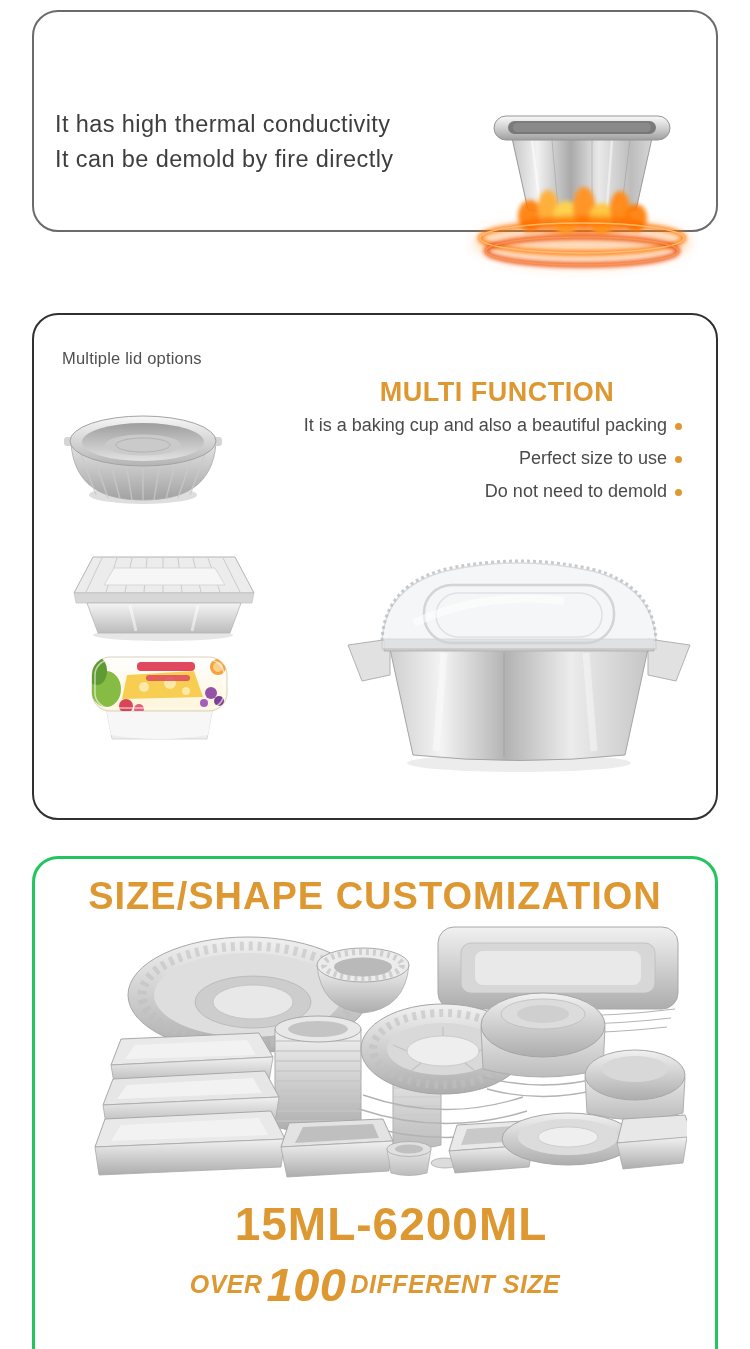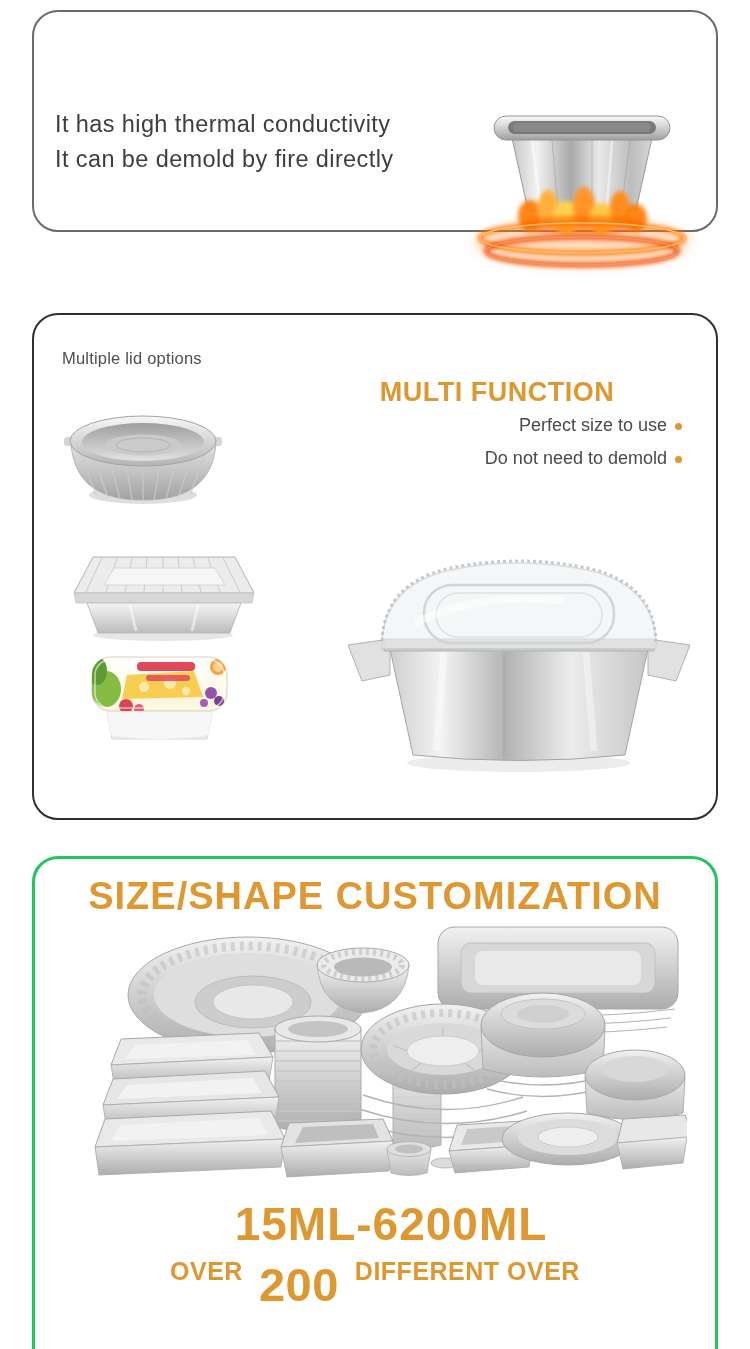--- a/index.html
+++ b/index.html
@@ -52,22 +52,22 @@
   }
   .group-img{position:absolute;left:28px;top:58px;}
   .size-range{
     position:absolute;left:0;right:0;top:338px;text-align:center;
     font-size:46px;font-weight:800;letter-spacing:1px;
     color:var(--accent,#DD9832);
     margin-left:32px;
   }
   .over-line{
     position:absolute;left:0;right:0;top:398px;
-    display:flex;justify-content:center;align-items:flex-start;gap:16px;
-    color:var(--accent,#DD9832);font-weight:800;letter-spacing:.5px;
+    display:flex;justify-content:center;align-items:center;gap:4px;
+    color:var(--accent,#DD9832);font-weight:800;letter-spacing:.5px;font-style:italic;
   }
   .over-small{font-size:25px;}
   .over-big{font-size:47px;}
 </style>
 </head>
 <body>
 
 <div class="card" id="card-thermal">
   <div class="thermal-text">
     <div>It has high thermal conductivity</div>
@@ -119,20 +119,23 @@
     <ellipse cx="130" cy="171" rx="96" ry="14" fill="none" stroke="#ff9c4a" stroke-width="1.5" opacity=".8"></ellipse>
   </svg>
 </div>
 
 <div class="card" id="card-multi">
   <div class="lid-options-label">Multiple lid options</div>
   <div class="multi-title">MULTI FUNCTION</div>
 
   <div class="bullets">
     <div class="bullet-line">
+      <span>It is a baking cup and also a beautiful packing</span><span class="bullet-dot"></span>
+    </div>
+    <div class="bullet-line">
       <span>Perfect size to use</span><span class="bullet-dot"></span>
     </div>
     <div class="bullet-line">
       <span>Do not need to demold</span><span class="bullet-dot"></span>
     </div>
   </div>
 
   <svg class="img-col-1" width="158" height="108" viewBox="0 0 158 108">
     <defs>
       <linearGradient id="rp_v" x1="0" y1="0" x2="0" y2="1">
@@ -319,16 +322,16 @@
     <ellipse cx="505" cy="220" rx="30" ry="10" fill="#efefef" stroke="#c6c6c6" stroke-width=".8"></ellipse>
 
     <polygon points="560,202 622,198 630,220 554,226" fill="#e8e8e8" stroke="#a8a8a8" stroke-width="1"></polygon>
     <polygon points="554,226 624,220 620,246 560,252" fill="url(#g_v)" stroke="#a8a8a8" stroke-width=".8"></polygon>
   </svg>
 
   <div class="size-range">15ML-6200ML</div>
 
   <div class="over-line">
     <span class="over-small">OVER</span>
-    <span class="over-big">200</span>
-    <span class="over-small">DIFFERENT OVER</span>
+    <span class="over-big">100</span>
+    <span class="over-small">DIFFERENT SIZE</span>
   </div>
 </div>
 
 </body></html>

